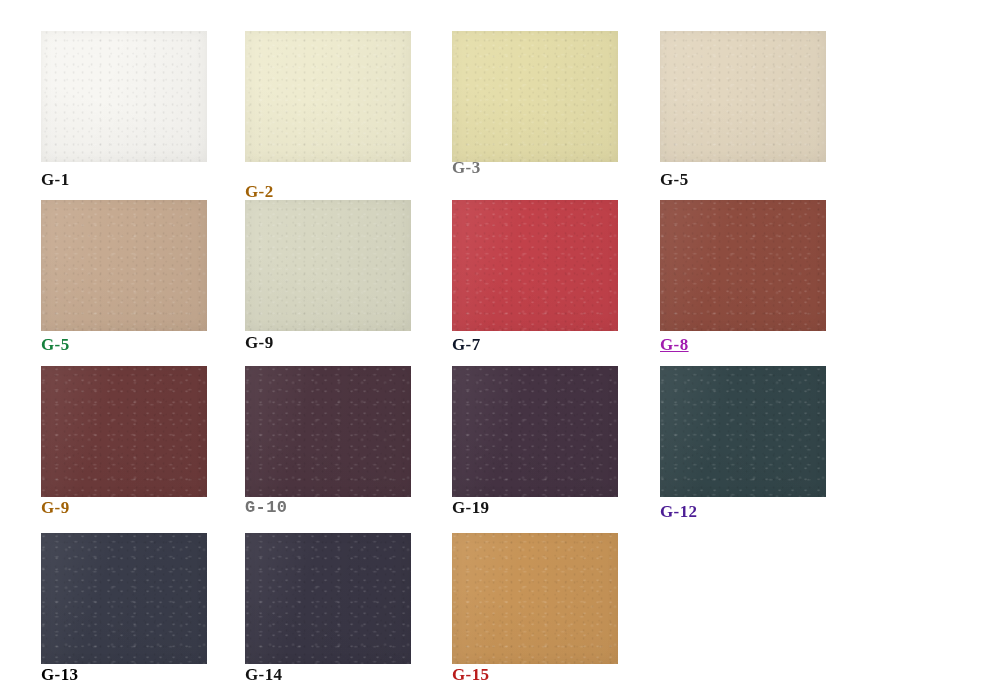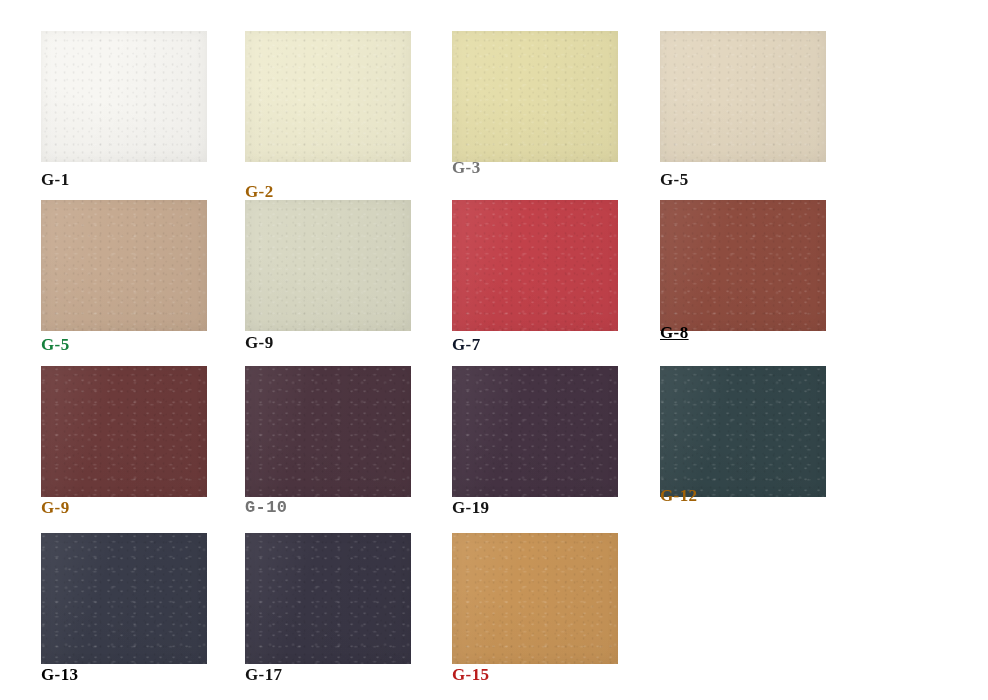--- a/index.html
+++ b/index.html
@@ -99,43 +99,43 @@
     <div class="swatch-cell" style="left: 245px; top: 200px; width: 166px;">
       <div class="swatch-chip" style="width: 166px; height: 131px; background-color: rgb(215, 215, 194);"></div>
       <div class="swatch-label" style="top: 133px; width: 166px; color: rgb(20, 20, 20);">G-9</div>
     </div>
     <div class="swatch-cell" style="left: 452px; top: 200px; width: 166px;">
       <div class="swatch-chip" style="width: 166px; height: 131px; background-color: rgb(194, 65, 74);"></div>
       <div class="swatch-label" style="top: 135px; width: 166px; color: #0f172a;">G-7</div>
     </div>
     <div class="swatch-cell" style="left: 660px; top: 200px; width: 166px;">
       <div class="swatch-chip" style="width: 166px; height: 131px; background-color: rgb(142, 76, 63);"></div>
-      <div class="swatch-label" style="top: 123px; width: 166px; color: #000000; text-decoration: underline;">G-8</div>
+      <div class="swatch-label" style="top: 135px; width: 166px; color: #a21caf; text-decoration: underline;">G-8</div>
     </div>
     <div class="swatch-cell" style="left: 41px; top: 366px; width: 166px;">
       <div class="swatch-chip" style="width: 166px; height: 131px; background-color: rgb(108, 58, 58);"></div>
       <div class="swatch-label" style="top: 132px; width: 166px; color: #a16207;">G-9</div>
     </div>
     <div class="swatch-cell" style="left: 245px; top: 366px; width: 166px;">
       <div class="swatch-chip" style="width: 166px; height: 131px; background-color: rgb(77, 53, 64);"></div>
       <div class="swatch-label" style="top: 132px; width: 166px; color: #737373; font-family: Liberation Mono, monospace;">G-10</div>
     </div>
     <div class="swatch-cell" style="left: 452px; top: 366px; width: 166px;">
       <div class="swatch-chip" style="width: 166px; height: 131px; background-color: rgb(69, 51, 67);"></div>
       <div class="swatch-label" style="top: 132px; width: 166px; color: rgb(20, 20, 20);">G-19</div>
     </div>
     <div class="swatch-cell" style="left: 660px; top: 366px; width: 166px;">
       <div class="swatch-chip" style="width: 166px; height: 131px; background-color: rgb(51, 70, 74);"></div>
-      <div class="swatch-label" style="top: 120px; width: 166px; color: #a16207;">G-12</div>
+      <div class="swatch-label" style="top: 136px; width: 166px; color: #4c1d95;">G-12</div>
     </div>
     <div class="swatch-cell" style="left: 41px; top: 533px; width: 166px;">
       <div class="swatch-chip" style="width: 166px; height: 131px; background-color: rgb(57, 60, 74);"></div>
       <div class="swatch-label" style="top: 132px; width: 166px; color: #000000;">G-13</div>
     </div>
     <div class="swatch-cell" style="left: 245px; top: 533px; width: 166px;">
       <div class="swatch-chip" style="width: 166px; height: 131px; background-color: rgb(57, 54, 69);"></div>
-      <div class="swatch-label" style="top: 132px; width: 166px; color: rgb(20, 20, 20);">G-17</div>
+      <div class="swatch-label" style="top: 132px; width: 166px; color: rgb(20, 20, 20);">G-14</div>
     </div>
     <div class="swatch-cell" style="left: 452px; top: 533px; width: 166px;">
       <div class="swatch-chip" style="width: 166px; height: 131px; background-color: rgb(199, 148, 87);"></div>
       <div class="swatch-label" style="top: 132px; width: 166px; color: #b91c1c;">G-15</div>
     </div>
   </div>
 
 </body></html>

